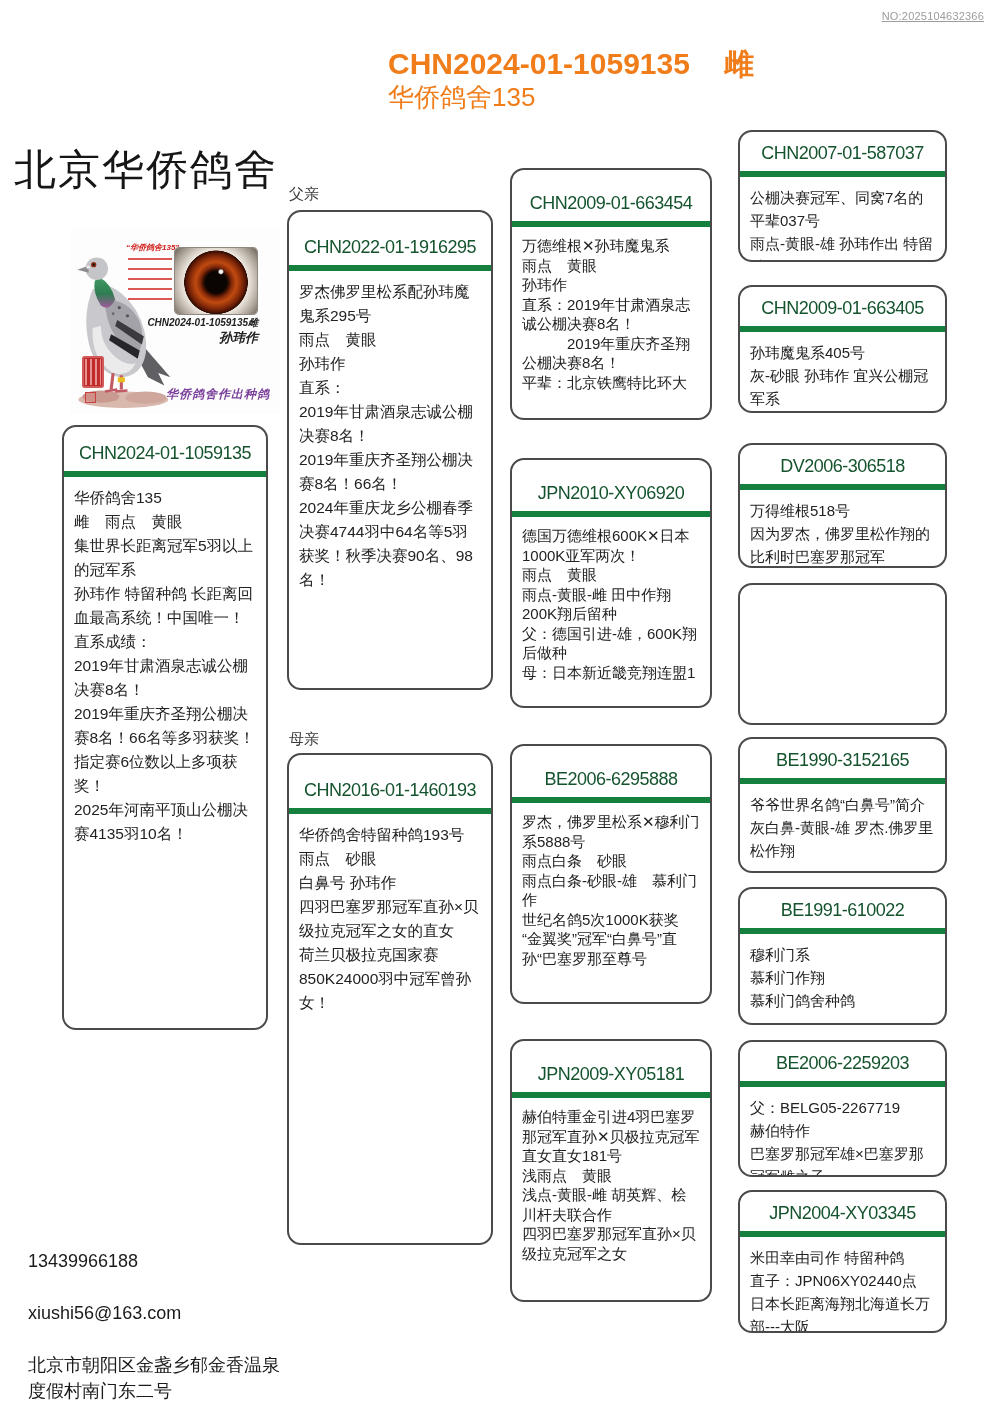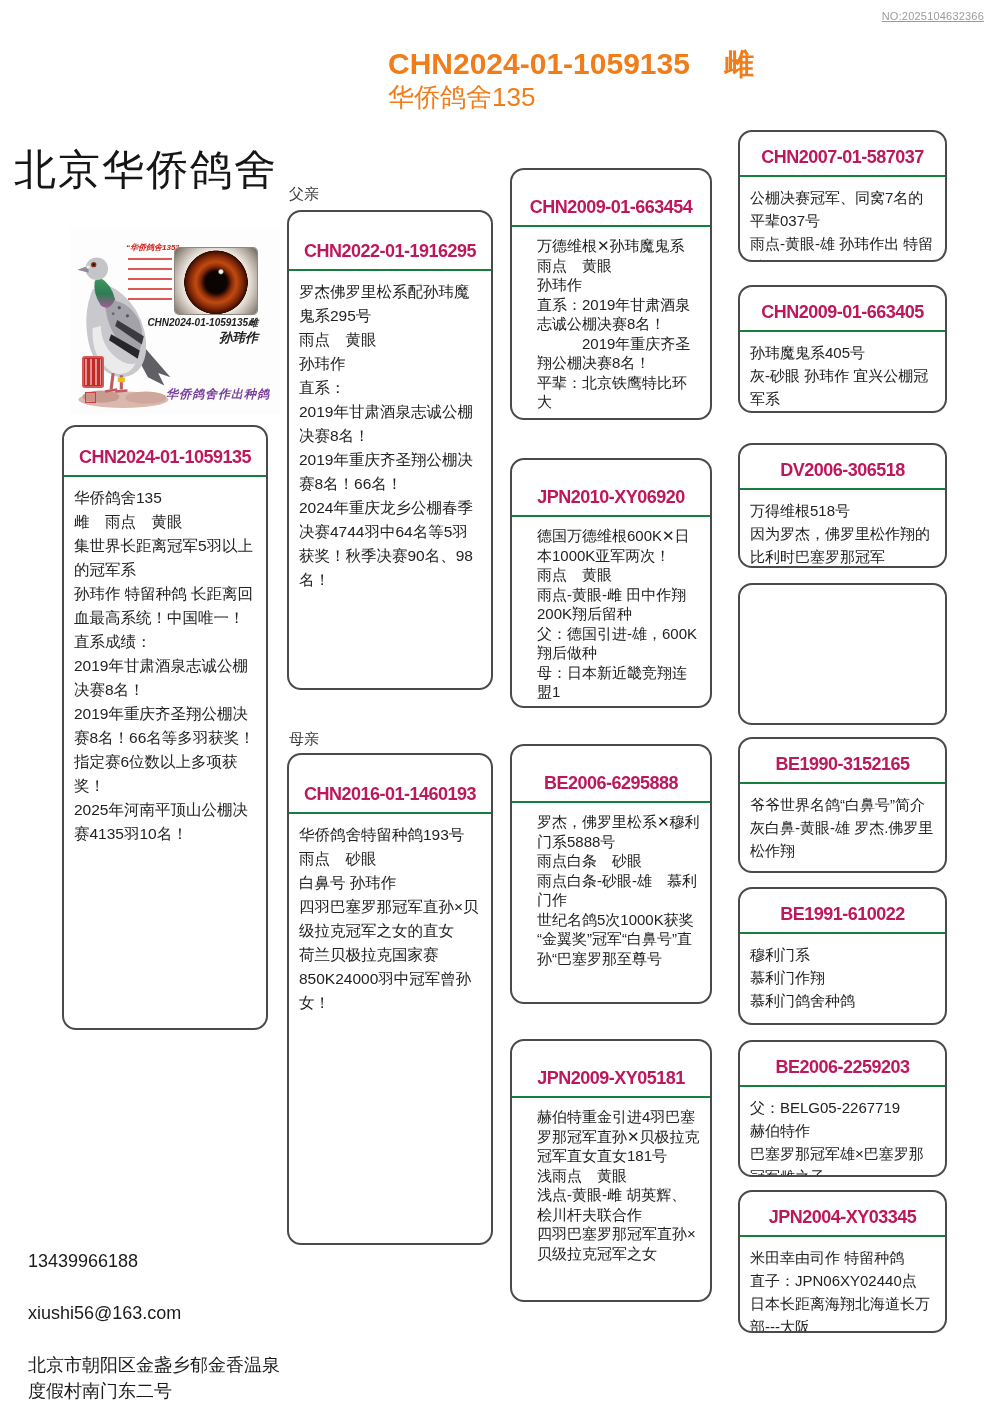--- a/index.html
+++ b/index.html
@@ -11,29 +11,29 @@
 
   .main-title { position:absolute; left:388px; top:44px; font-size:30px; font-weight:bold; color:#f07d1a; white-space:nowrap; }
   .main-title .sex { margin-left:34px; }
   .sub-title { position:absolute; left:388px; top:80px; font-size:26px; color:#f07d1a; }
 
   .loft-title { position:absolute; left:14px; top:142px; font-size:42px; color:#161616; letter-spacing:2px; white-space:nowrap; }
 
   
   .pbox { position:absolute; background:#fff; border:2px solid #4a4a4a; border-radius:14px; overflow:hidden; }
   .pid { display:flex; align-items:flex-end; justify-content:center; padding-bottom:7px;
-         color:#be185d; font-weight:bold; font-size:18px; letter-spacing:-0.5px; white-space:nowrap;
-         border-bottom:2px solid #15803d; }
+         color:#14532d; font-weight:normal; font-size:18px; letter-spacing:-0.5px; white-space:nowrap;
+         border-bottom:6px solid #15803d; }
   .h-sub .pid { height:50px; }
   .h-fm  .pid { height:59px; }
   .h-mid .pid { height:57px; }
   .h-rt  .pid { height:45px; font-size:18px; }
   .pbody { padding:9px 10px 0 10px; white-space:pre-line; color:#222; overflow:hidden; }
   .b-lg .pbody { font-size:15.5px; line-height:24px; }
-  .b-md .pbody { font-size:15px; line-height:19.5px;margin-left:15px; }
+  .b-md .pbody { font-size:15px; line-height:19.5px; }
   .b-sm .pbody { font-size:15px; line-height:23px; }
 
   .gen-label { position:absolute; font-size:15px; color:#3a3a3a; }
 
   .contact { position:absolute; left:28px; top:1222px; font-size:18px; line-height:26px; color:#1a1a1a; white-space:pre-line; }
 
   
   .photo { position:absolute; left:70px; top:228px; width:210px; height:186px; background:#fdfdfd; }
   .photo svg { position:absolute; left:0; top:8px; width:118px; height:176px; }
   .eye { position:absolute; left:105px; top:20px; width:82px; height:66px; border-radius:4px;

